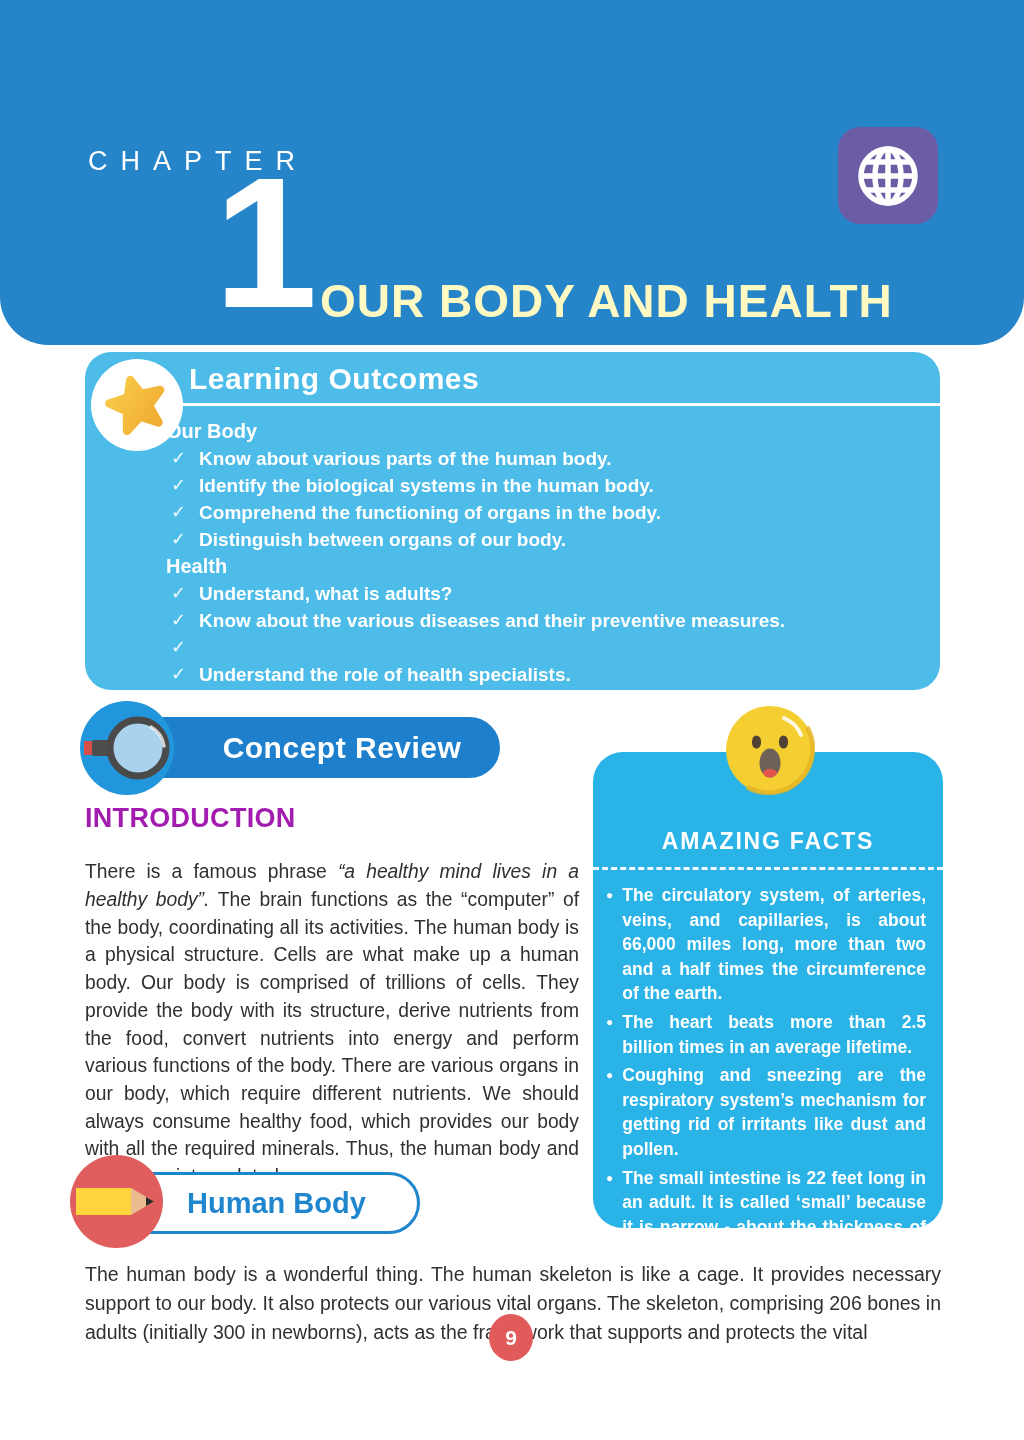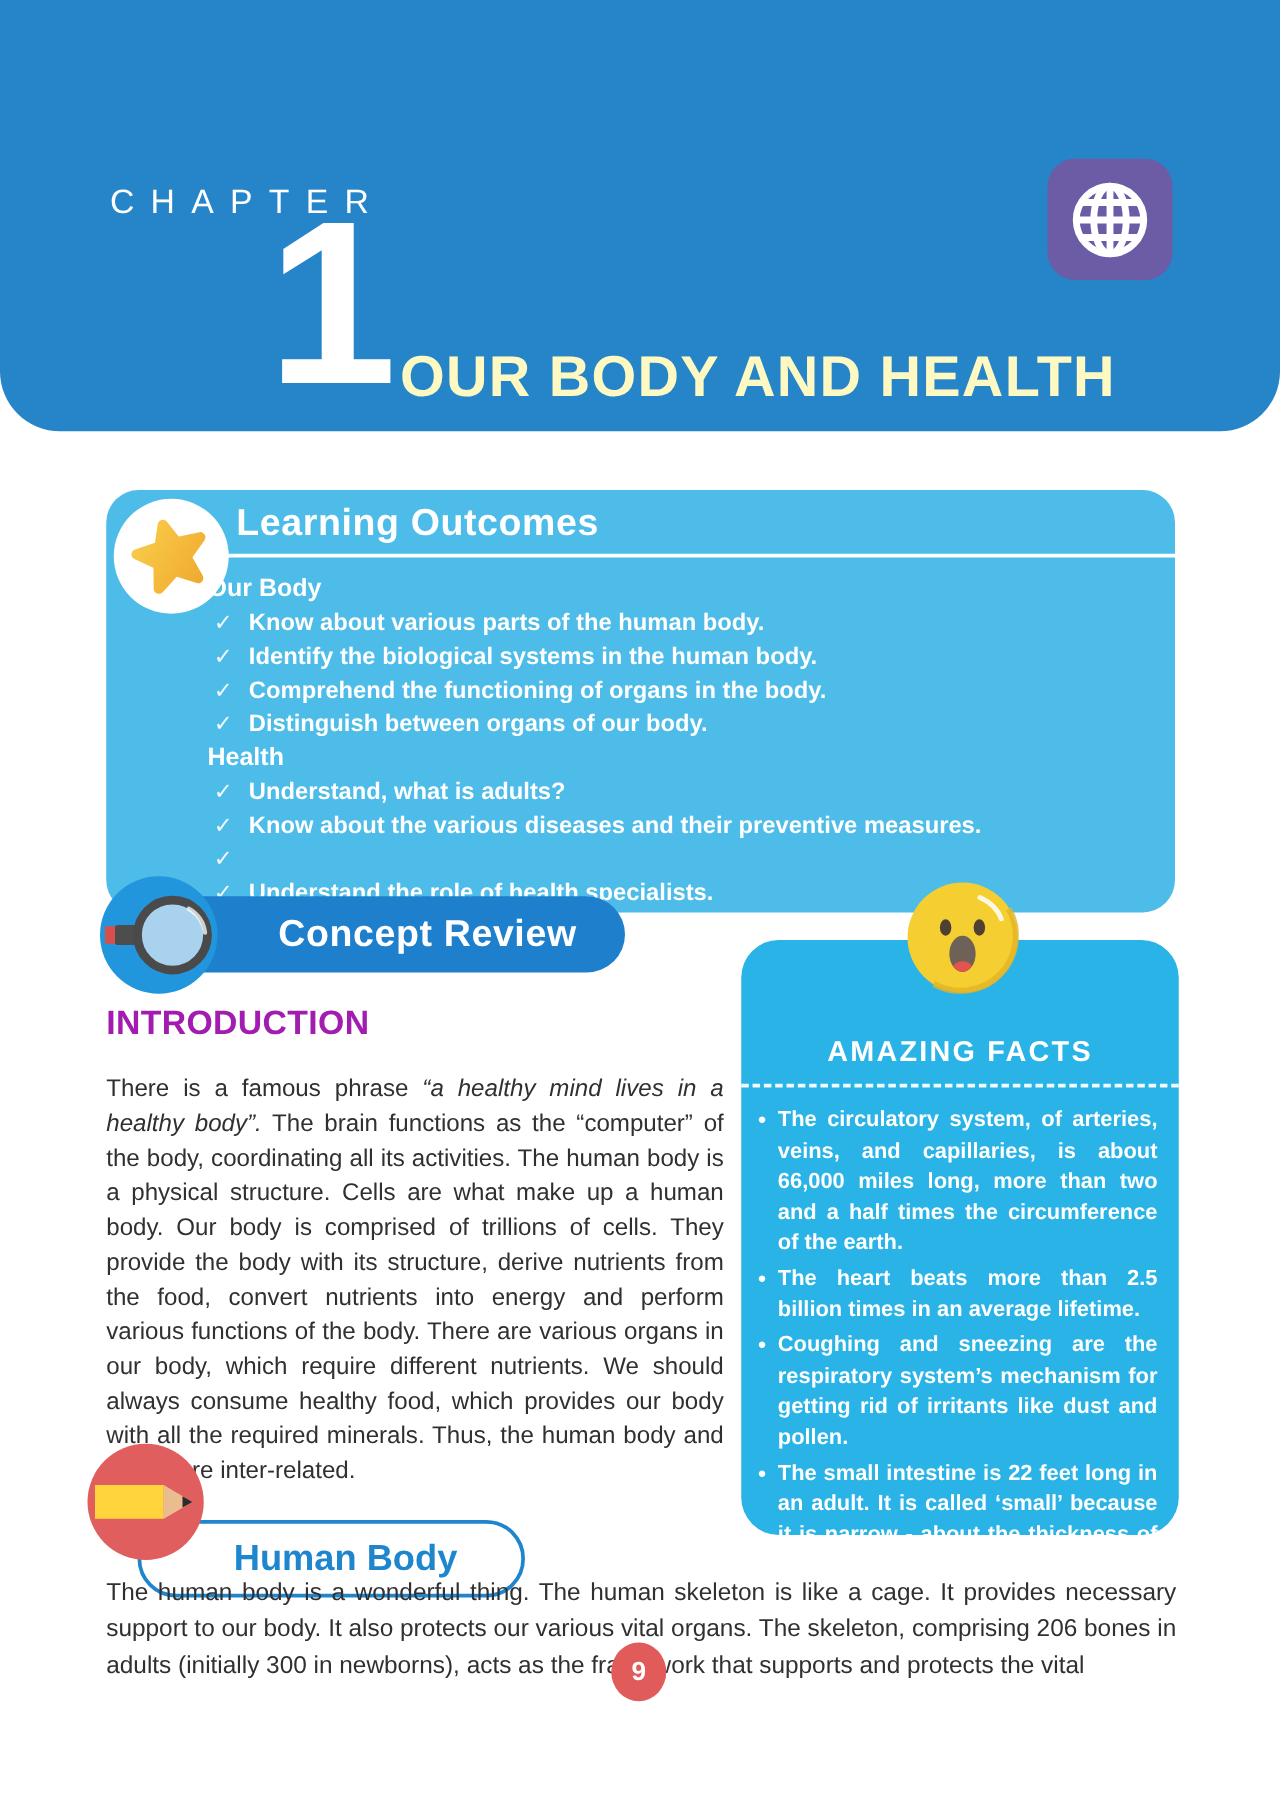--- a/index.html
+++ b/index.html
@@ -25,21 +25,21 @@
     font-size:46px;font-weight:800;letter-spacing:1px;white-space:nowrap;
   }
   .globe-badge{
     position:absolute;left:838px;top:127px;width:100px;height:97px;
     background:#6B5CA5;border-radius:22px;
     display:flex;align-items:center;justify-content:center;
   }
   
   .outcomes-box{
     position:absolute;left:85px;top:352px;width:855px;height:338px;
-    background:#4DBCE9;border-radius:26px;margin-top:40px;
+    background:#4DBCE9;border-radius:26px;
   }
   .outcomes-rule{
     position:absolute;left:96px;right:0;top:51px;height:3px;background:#fff;
   }
   .star-badge{
     position:absolute;left:6px;top:7px;width:92px;height:92px;background:#fff;
     border-radius:50%;display:flex;align-items:center;justify-content:center;z-index:2;
   }
   .outcomes-title{
     position:absolute;left:104px;top:10px;color:#fff;
@@ -90,21 +90,21 @@
   .facts-list{margin:0;padding:13px 17px 0 13px;list-style:none;}
   .facts-list li{
     display:flex;gap:9px;color:#fff;font-size:17.5px;font-weight:700;
     line-height:24.6px;text-align:justify;margin-bottom:4px;
   }
   .fact-dot{font-size:12px;line-height:24.6px;flex:0 0 auto;}
   
   .humanbody-pill{
     position:absolute;left:110px;top:1172px;width:310px;height:62px;
     background:#fff;border:3px solid #1F86CE;border-radius:33px;
-    box-sizing:border-box;display:flex;align-items:center;padding-left:74px;margin-top:44px;
+    box-sizing:border-box;display:flex;align-items:center;padding-left:74px;
   }
   .humanbody-pill .label{color:#1F86CE;font-size:29px;font-weight:700;}
   .pencil-badge{
     position:absolute;left:70px;top:1155px;width:93px;height:93px;
     background:#E05E5E;border-radius:50%;z-index:2;
     display:flex;align-items:center;justify-content:center;
   }
   .bottom-paragraph{
     position:absolute;left:85px;top:1240px;width:856px;
     font-size:19.5px;line-height:29.3px;color:#303030;text-align:justify;

